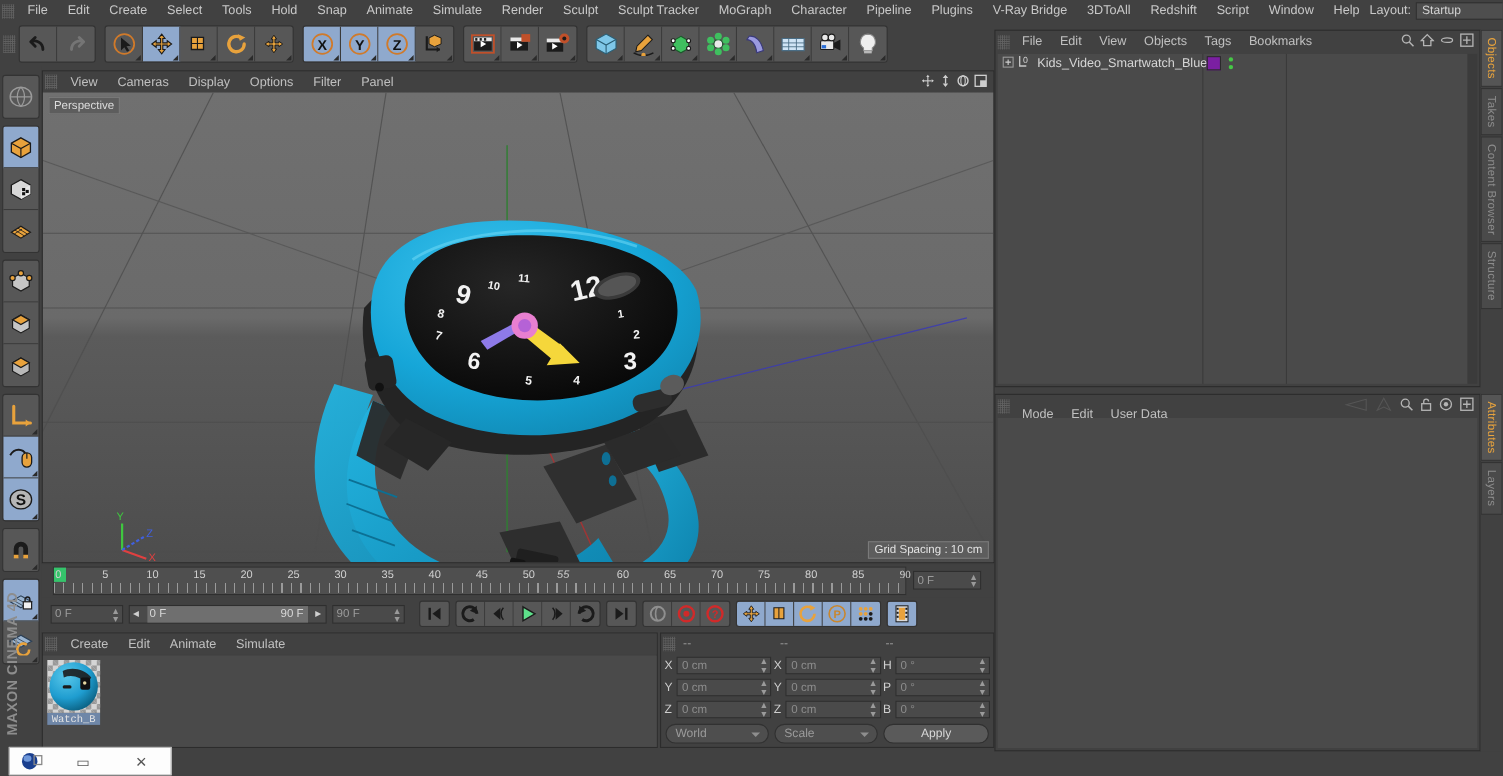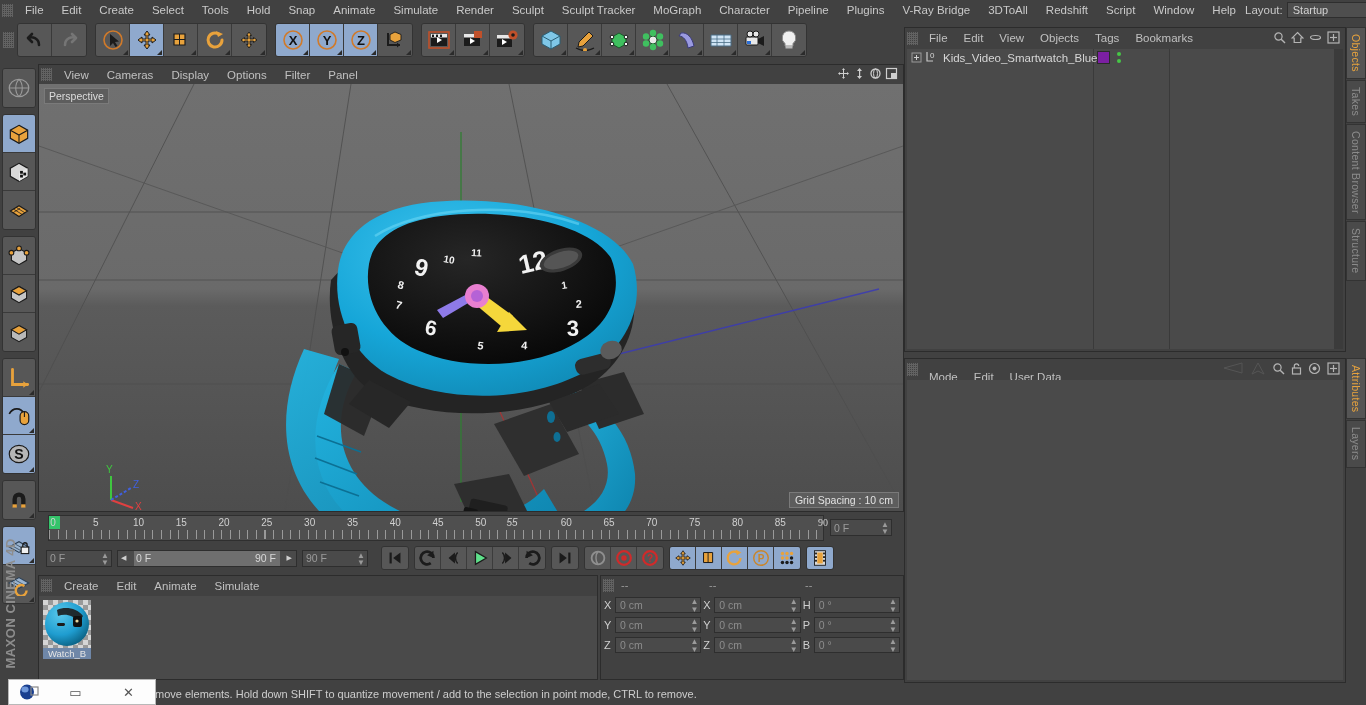--- a/index.html
+++ b/index.html
@@ -86,21 +86,21 @@
   .matmgr { position:absolute; left:38px; top:575px; width:560px; height:105px; background:#414141; border:1px solid #2c2c2c; }
   .pnl-menu { height:19px; display:flex; align-items:center; background:#414141; }
   .pnl-menu .mi { padding:0 9px; font-size:11.5px; color:#c0c0c0; }
   .mat-area { position:absolute; left:0; top:20px; right:0; bottom:0; background:#4a4a4a; padding:4px; }
   .mat-chip { width:48px; position:relative; }
   .mat-thumb { width:48px; height:48px;
     background-image:linear-gradient(45deg,#999 25%,transparent 25%,transparent 75%,#999 75%),
                      linear-gradient(45deg,#999 25%,#d5d5d5 25%,#d5d5d5 75%,#999 75%);
     background-size:10px 10px; background-position:0 0,5px 5px; position:relative; overflow:hidden; }
   .mat-name { width:48px; text-align:center; font-size:9.5px; color:#e4e4e4; background:#6f87a8; overflow:hidden;
-              white-space:nowrap; text-overflow:clip; }
+              white-space:nowrap; text-overflow:clip;font-family:Liberation Mono, monospace; }
 
   
   .coords { position:absolute; left:600px; top:575px; width:304px; height:105px; background:#414141; border:1px solid #2c2c2c; }
   .co-head { height:18px; display:flex; align-items:center; font-size:11px; color:#9b9b9b; }
   .co-head span { display:inline-block; }
   .co-rows { padding:1px 3px; }
   .co-row { display:flex; align-items:center; gap:2px; height:19px; margin-bottom:1px; }
   .co-lbl { width:9px; font-size:11px; color:#cfcfcf; text-align:left; }
   .co-field { flex:1; height:16px; background:#4a4a4a; border:1px solid #2e2e2e; color:#8d8d8d; font-size:10.5px;
               display:flex; align-items:center; padding-left:4px; position:relative; }
@@ -896,20 +896,31 @@
             <span>0 cm</span>
             <span class="spin">▲<br>▼</span>
           </div>
           <span class="co-lbl">B</span>
           <div class="co-field">
             <span>0 °</span>
             <span class="spin">▲<br>▼</span>
           </div>
         </div>
       </div>
+    <div class="co-btnrow">
+      <div class="co-dd">
+        <span>World</span>
+      </div>
+      <div class="co-dd">
+        <span>Scale</span>
+      </div>
+      <div class="co-apply">
+        <span>Apply</span>
+      </div>
+    </div>
   </div>
 
   <div class="obj-panel">
     <div class="obj-head">
       <div class="gripper"></div>
       <div id="obj-menu-items" style="display:flex;">
           <div class="mi">File</div>
           <div class="mi">Edit</div>
           <div class="mi">View</div>
           <div class="mi">Objects</div>
@@ -1005,23 +1016,20 @@
         <div class="vtab">Structure</div>
       </div>
   </div>
   <div class="vtabs" style="top:358px;height:325px;">
     <div id="vtabs-bottom">
         <div class="vtab act">Attributes</div>
         <div class="vtab">Layers</div>
       </div>
   </div>
 
-  <div class="statusbar">
-    <span class="status-text">move elements. Hold down SHIFT to quantize movement / add to the selection in point mode, CTRL to remove.</span>
-  </div>
 
   <div class="miniwin">
     <span class="mw-ico">
       <svg width="20" height="18" viewBox="0 0 20 18">
         <ellipse cx="8" cy="9" rx="7" ry="7.5" fill="#1a3f8f"></ellipse>
         <ellipse cx="6" cy="6.5" rx="3.6" ry="3" fill="#7fa8e8" opacity=".85"></ellipse>
         <rect x="12" y="4" width="7" height="8" fill="none" stroke="#888" stroke-width="1.2"></rect>
       </svg>
     </span>
     <span class="mw-btn">▭</span>

